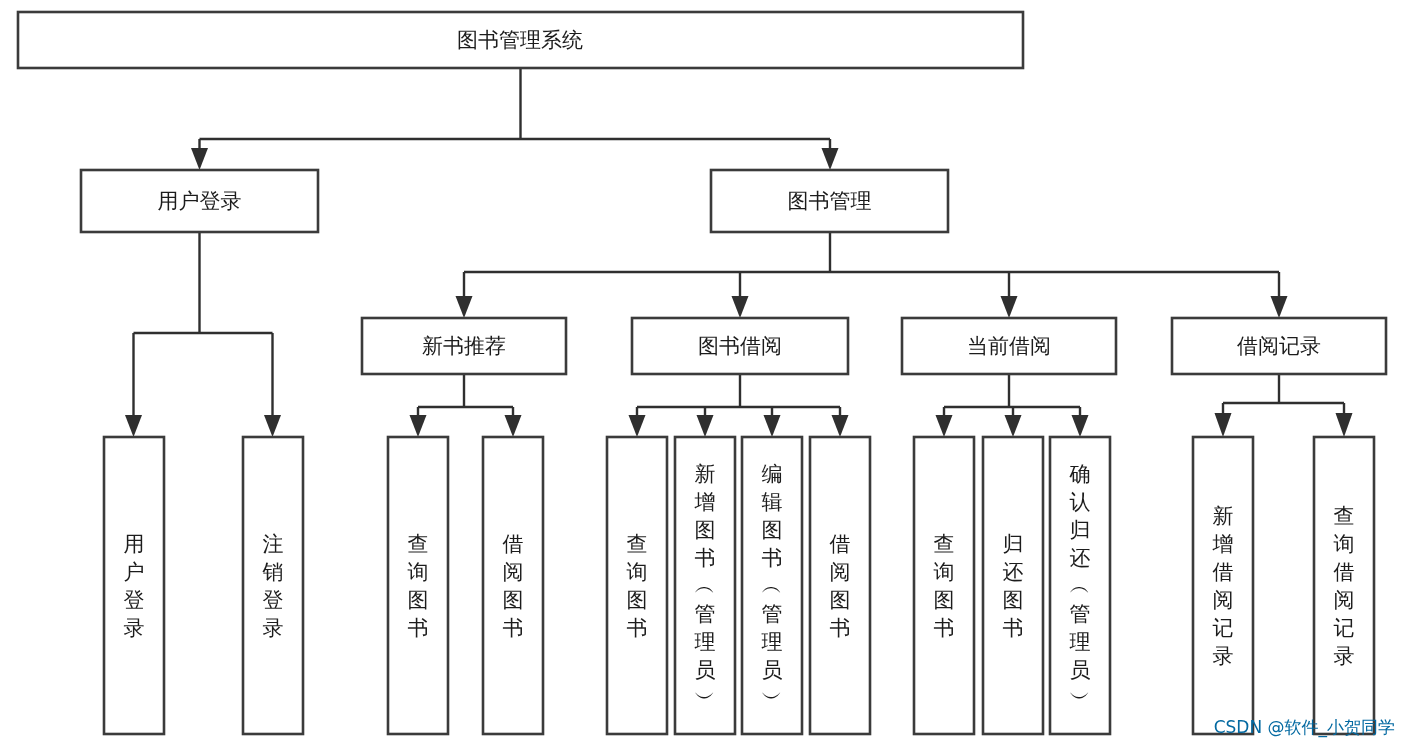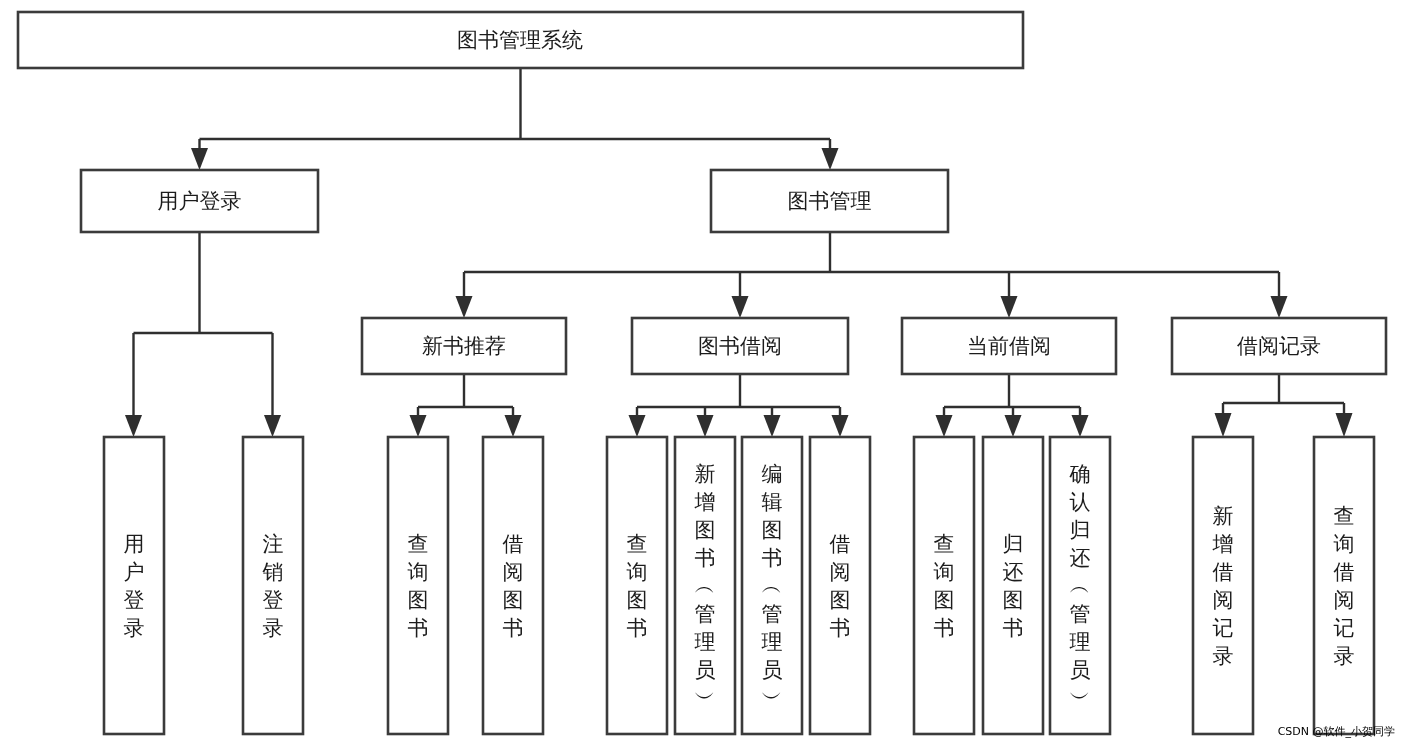--- a/index.html
+++ b/index.html
@@ -44,22 +44,22 @@
   }
   .arrow-head {
     fill: #2f2f2f;
     stroke: none;
   }
   .watermark {
     position: absolute;
     right: 10px;
     bottom: 8px;
     font-family: "DejaVu Sans", "Liberation Sans", sans-serif;
-    font-size: 11px;
-    color: #000000;
+    font-size: 17px;
+    color: #0369a1;
     white-space: nowrap;
     pointer-events: none;
   }
 </style>
 </head>
 <body>
 
 <svg id="diagram" viewBox="0 0 1405 747" xmlns="http://www.w3.org/2000/svg">
 
   <defs>

